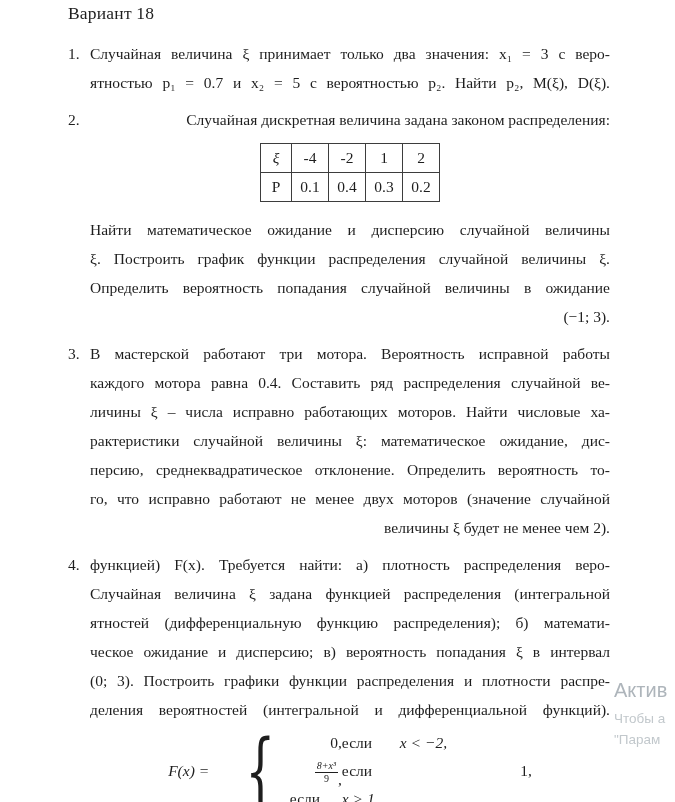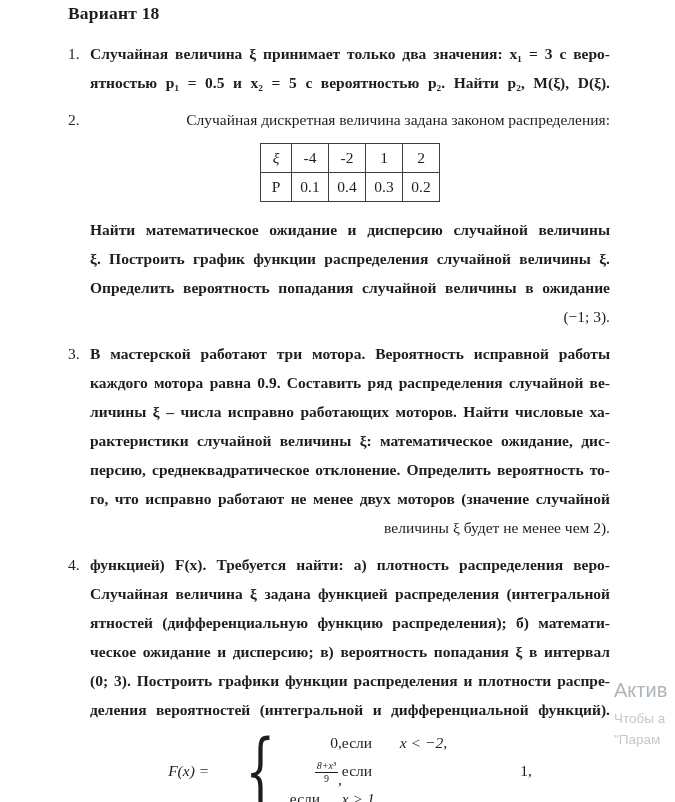--- a/index.html
+++ b/index.html
@@ -4,27 +4,27 @@
 <style>
   html,body{margin:0;padding:0;}
   body{
     width:675px;height:802px;overflow:hidden;position:relative;
     background:#ffffff;color:#1e1e1e;
     font-family:"Liberation Serif","DejaVu Serif",serif;
     font-size:15.5px;
   }
   .page{padding:2px 65px 0 68px;}
   .title{
-    font-weight:700;font-size:17.5px;line-height:22px;
+    font-weight:400;font-size:17.5px;line-height:22px;
     margin-bottom:15px;letter-spacing:.2px;
   }
   .problem{display:grid;grid-template-columns:22px 1fr;margin-bottom:8px;}
   .pnum{line-height:29px;}
   .ptext{width:520px;}
-  .jl{ text-align:justify;text-align-last:justify;height:29px;line-height:29px;overflow:hidden;font-weight:bold;}
+  .jl{ text-align:justify;text-align-last:justify;height:29px;line-height:29px;overflow:hidden;}
   .ll{ text-align:right;height:29px;line-height:29px;overflow:hidden;}
   .mt3{margin-top:3px;}
 
   
   .tblwrap{margin:9px 0 13px;}
   table.dist{border-collapse:collapse;margin:0 auto;font-size:15.5px;}
   table.dist td{
     border:1.5px solid #3d3d3d;text-align:center;padding:0;
     height:28px;width:36px;
   }
@@ -73,21 +73,21 @@
 <body>
 
 <div class="page">
 
   <div class="title">Вариант 18</div>
 
   <div class="problem">
     <div class="pnum">1.</div>
     <div class="ptext">
       <div class="jl">Случайная величина ξ принимает только два значения: x₁ = 3 с веро-</div>
-      <div class="jl">ятностью p₁ = 0.5 и x₂ = 5 с вероятностью p₂. Найти p₂, M(ξ), D(ξ).</div>
+      <div class="jl">ятностью p₁ = 0.7 и x₂ = 5 с вероятностью p₂. Найти p₂, M(ξ), D(ξ).</div>
     </div>
   </div>
 
   <div class="problem">
     <div class="pnum">2.</div>
     <div class="ptext">
       <div class="ll">Случайная дискретная величина задана законом распределения:</div>
 
       <div class="tblwrap">
         <table class="dist">
@@ -114,21 +114,21 @@
       <div class="jl">ξ. Построить график функции распределения случайной величины ξ.</div>
       <div class="jl">Определить вероятность попадания случайной величины в ожидание</div>
       <div class="ll">(−1; 3).</div>
     </div>
   </div>
 
   <div class="problem">
     <div class="pnum">3.</div>
     <div class="ptext">
       <div class="jl">В мастерской работают три мотора. Вероятность исправной работы</div>
-      <div class="jl">каждого мотора равна 0.9. Составить ряд распределения случайной ве-</div>
+      <div class="jl">каждого мотора равна 0.4. Составить ряд распределения случайной ве-</div>
       <div class="jl">личины ξ – числа исправно работающих моторов. Найти числовые ха-</div>
       <div class="jl">рактеристики случайной величины ξ: математическое ожидание, дис-</div>
       <div class="jl">персию, среднеквадратическое отклонение. Определить вероятность то-</div>
       <div class="jl">го, что исправно работают не менее двух моторов (значение случайной</div>
       <div class="ll">величины ξ будет не менее чем 2).</div>
     </div>
   </div>
 
   <div class="problem mt3">
     <div class="pnum">4.</div>

